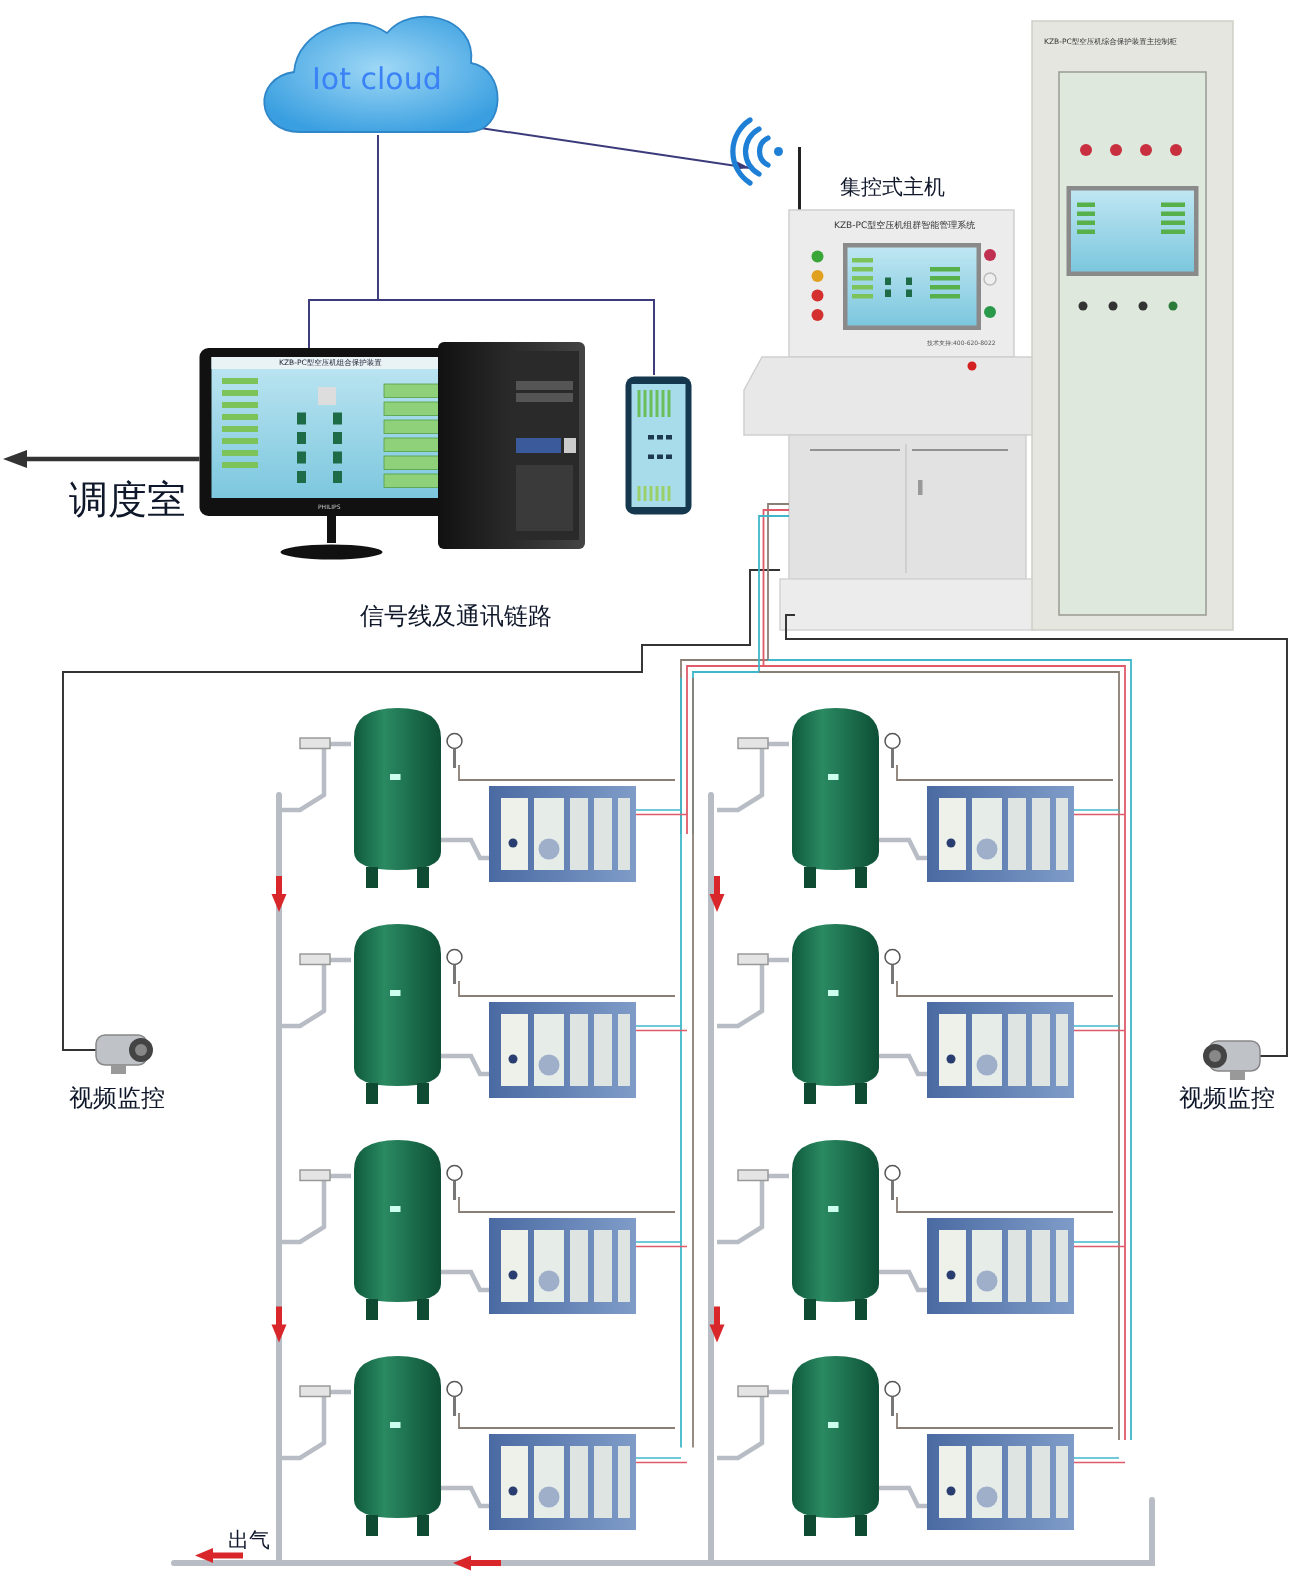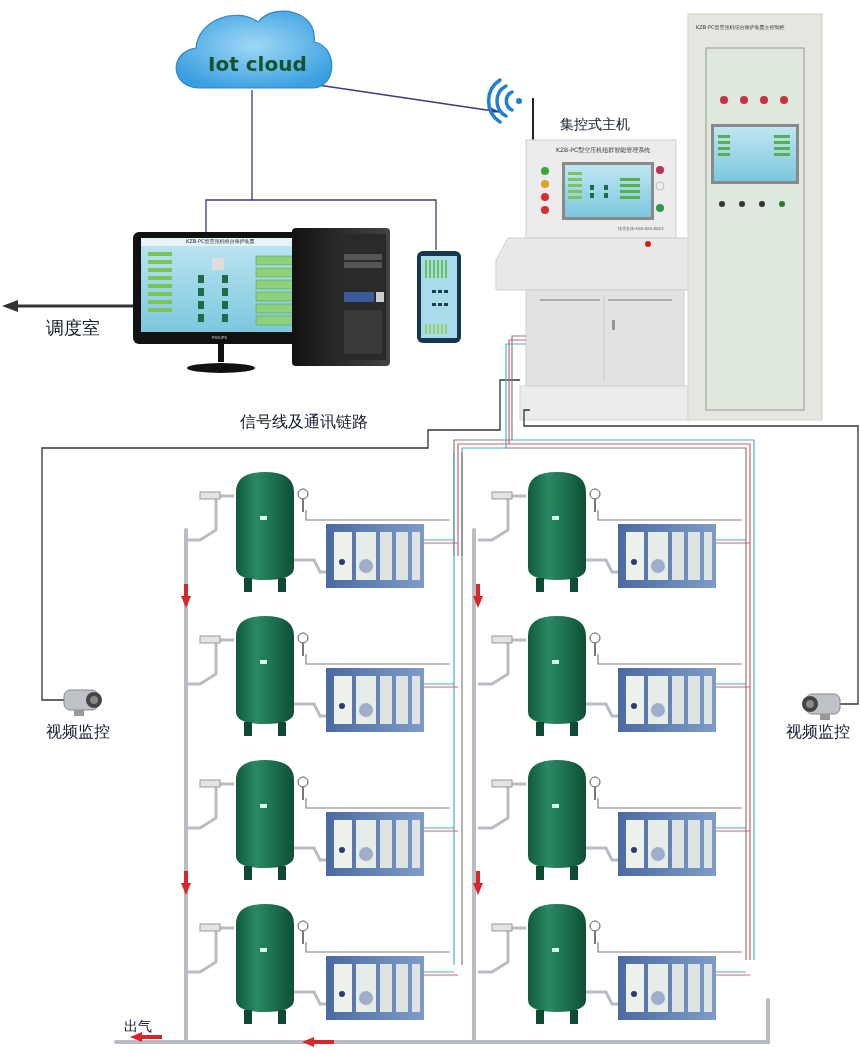--- a/index.html
+++ b/index.html
@@ -1,21 +1,21 @@
 <!DOCTYPE html>
 <html><head>
 <meta charset="utf-8">
 <style>
   html,body{margin:0;padding:0;background:#fff;}
   body{width:860px;height:1054px;position:relative;overflow:hidden;font-family:"DejaVu Sans","Liberation Sans",sans-serif;}
   svg.canvas{position:absolute;left:0;top:0;}
   .lbl{position:absolute;color:#0f172a;white-space:nowrap;}
-  .lbl-big{font-size:18px;font-family:Liberation Mono, monospace;}
+  .lbl-big{font-size:26px;font-family:Liberation Mono, monospace;}
   .lbl-mid{font-size:16px;}
-  .lbl-sm{font-size:14px;}
+  .lbl-sm{font-size:14px;margin-left:28px;}
 </style>
 </head>
 <body>
 
 <svg class="canvas" width="860" height="1054" viewBox="0 0 860 1054">
   <defs>
     <radialGradient id="cloudg" cx="50%" cy="45%" r="60%">
       <stop offset="0%" stop-color="#9fd8f6"></stop>
         <stop offset="100%" stop-color="#3a9fe0"></stop>
     </radialGradient>
@@ -460,24 +460,24 @@
     <rect x="74" y="710" width="10" height="6" fill="#999"></rect>
   </g>
   <g>
     <rect x="806" y="694" width="34" height="20" rx="6" fill="#bfc3c8" stroke="#888"></rect>
     <circle cx="810" cy="704" r="8" fill="#444"></circle>
       <circle cx="810" cy="704" r="4" fill="#888"></circle>
     <rect x="820" y="714" width="10" height="6" fill="#999"></rect>
   </g>
 </svg>
 
-<div class="lbl" style="left:208px;top:52px;font-size:20px;font-weight:bold;color:#14532d;">Iot cloud</div>
+<div class="lbl" style="left:208px;top:40px;font-size:20px;font-weight:normal;color:#3b82f6;">Iot cloud</div>
 <div class="lbl lbl-mid" style="left:560px;top:116px;font-size:14px;">集控式主机</div>
 <div class="lbl" style="left:556px;top:146px;font-size:6px;color:#333;">KZB-PC型空压机组群智能管理系统</div>
 <div class="lbl" style="left:618px;top:226px;font-size:4px;color:#555;">技术支持:400-620-8022</div>
 <div class="lbl" style="left:696px;top:24px;font-size:5px;color:#333;">KZB-PC型空压机综合保护装置主控制柜</div>
 <div class="lbl" style="left:186px;top:238px;font-size:5px;color:#223;">KZB-PC型空压机组合保护装置</div>
 <div class="lbl" style="left:212px;top:335px;font-size:4px;color:#ccc;">PHILIPS</div>
 <div class="lbl lbl-big" style="left:46px;top:316px;">调度室</div>
-<div class="lbl lbl-mid" style="left:240px;top:412px;">信号线及通讯链路</div>
+<div class="lbl lbl-mid" style="left:240px;top:401px;">信号线及通讯链路</div>
 <div class="lbl lbl-mid" style="left:46px;top:722px;">视频监控</div>
 <div class="lbl lbl-mid" style="left:786px;top:722px;">视频监控</div>
 <div class="lbl lbl-sm" style="left:124px;top:1018px;">出气</div>
 
 </body></html>

